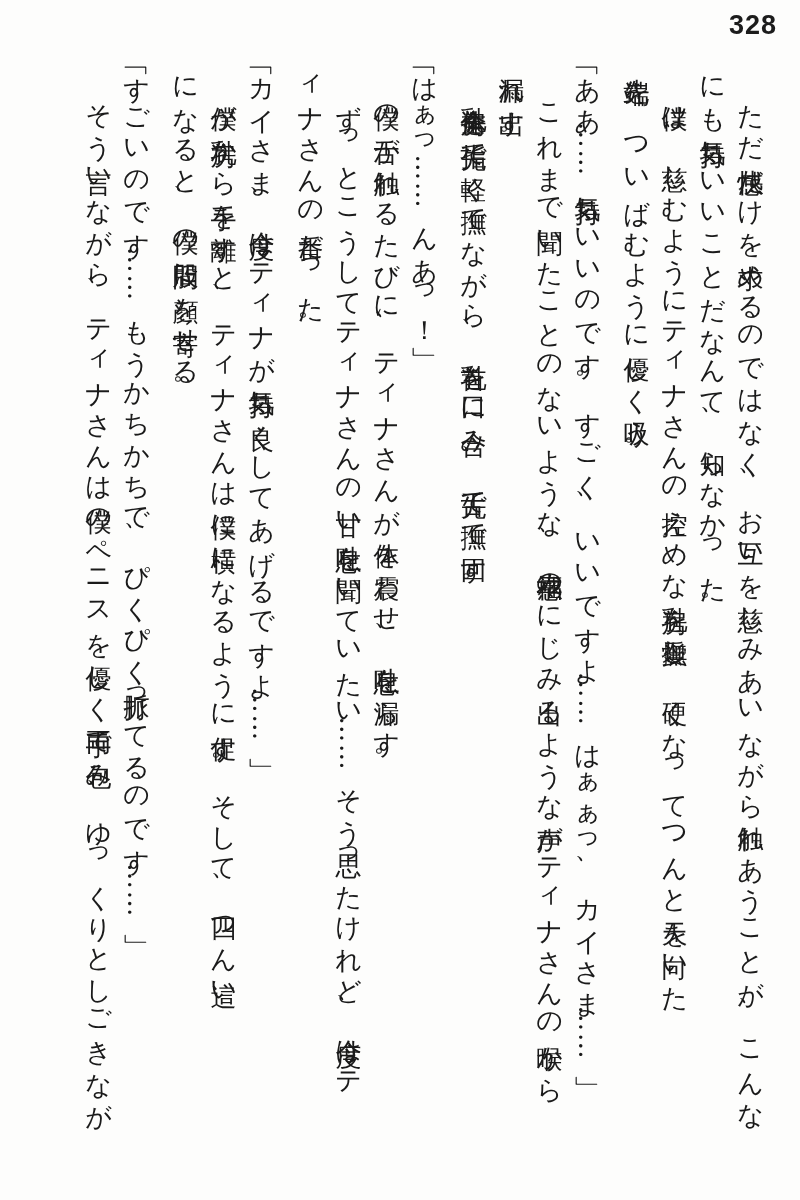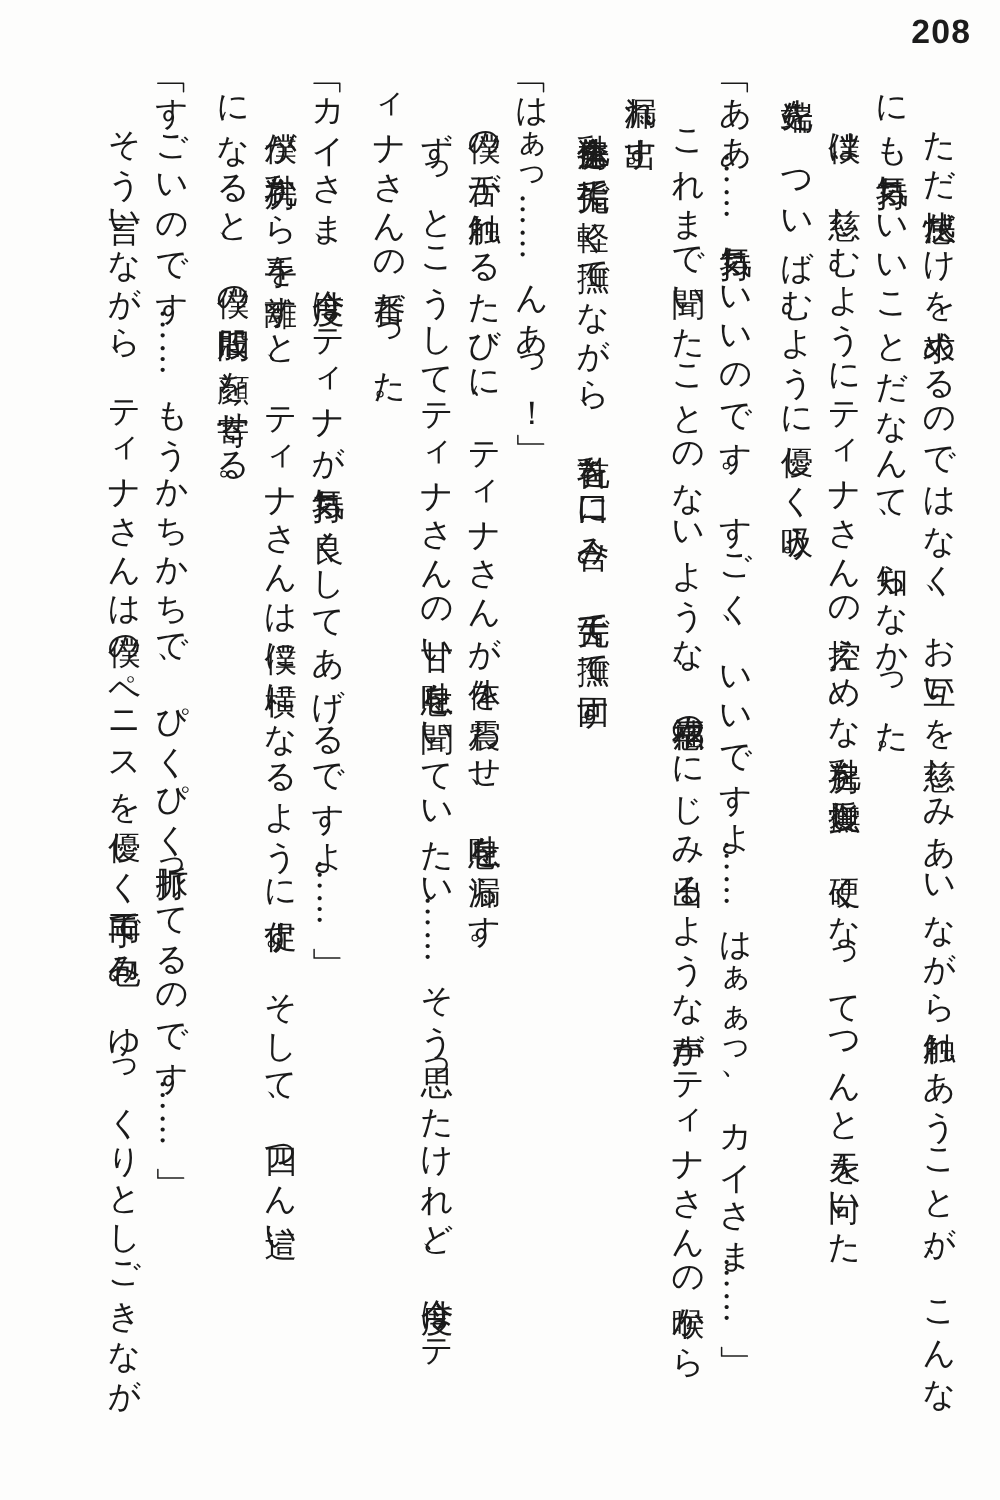--- a/index.html
+++ b/index.html
@@ -51,21 +51,21 @@
   }
   
   .line.gap {
     margin-right: 11px;
   }
 </style>
 </head>
 <body>
 
 <div class="page">
-  <div class="page-number">208</div>
+  <div class="page-number">328</div>
 
   <div class="text-block">
       <p class="line indent">ただ快感だけを求めるのではなく、お互いを慈しみあいながら触れあうことが、こんな</p>
       <p class="line">にも気持ちいいことだなんて、知らなかった。</p>
       <p class="line indent">僕は、慈しむようにティナさんの控えめな乳房を愛撫し、硬くなってつんと天を向いた</p>
       <p class="line">先端を、ついばむように優しく吸う。</p>
       <p class="line gap">「ああ……気持ちいいのです。すごく、いいですよ……はぁぁっ、カイさま……」</p>
       <p class="line indent">これまで聞いたことのないような、幸福感のにじみ出るような声がティナさんの喉から</p>
       <p class="line">漏れ出す。</p>
       <p class="line indent">乳房全体を指先で軽く撫でながら、乳首を口に含み、舌先で撫で回す。</p>

